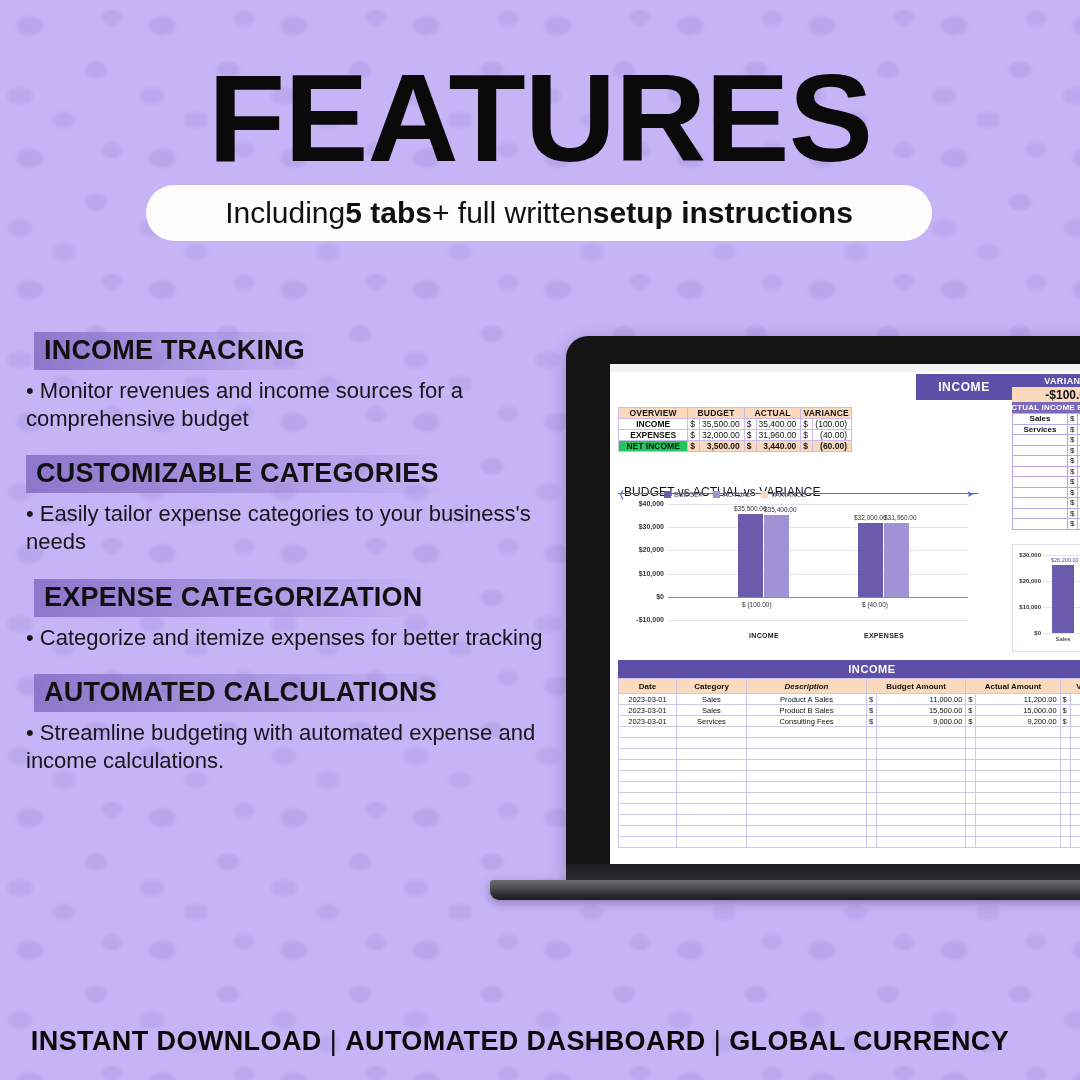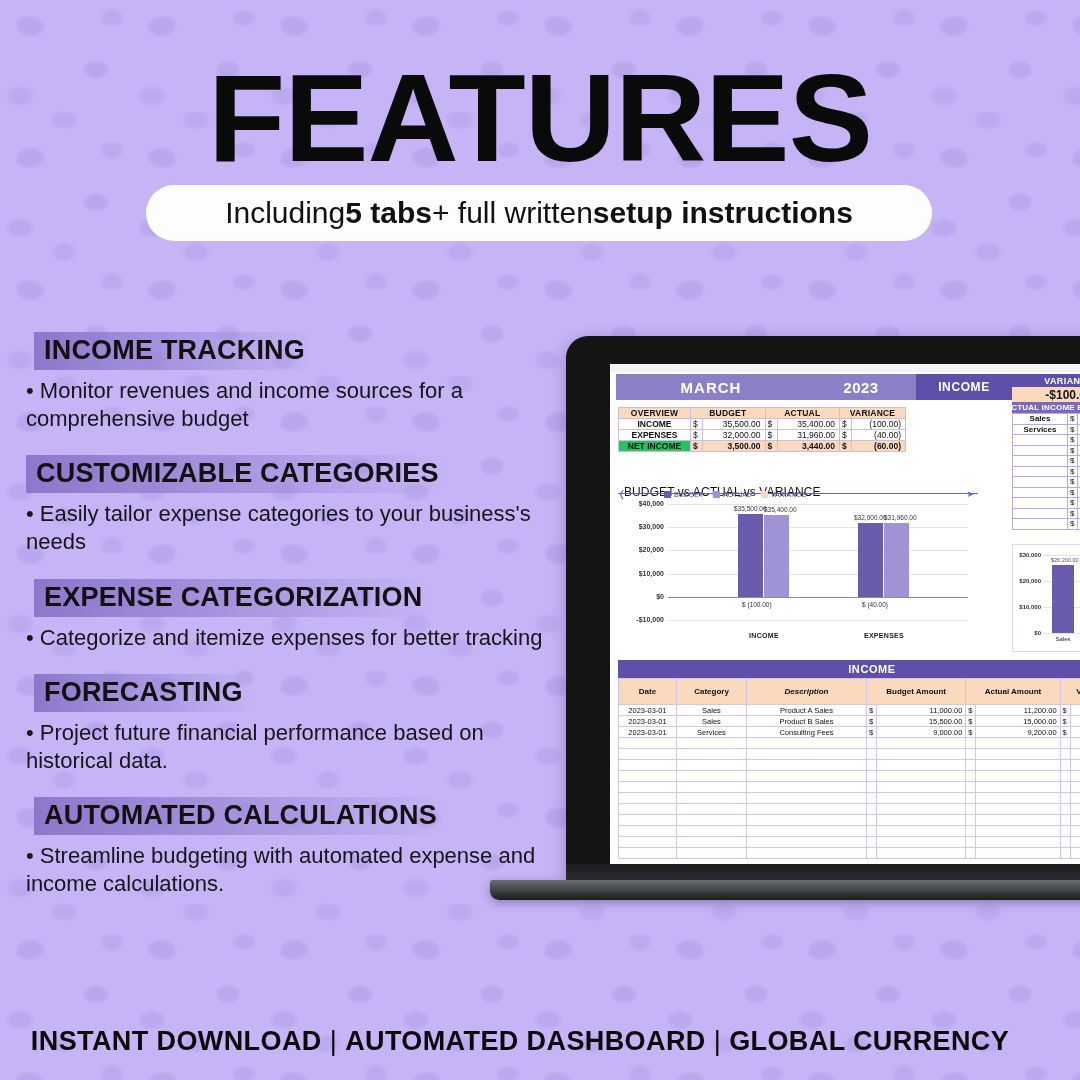--- a/index.html
+++ b/index.html
@@ -146,21 +146,21 @@
     background:#fbd9bd; color:#111; display:flex; align-items:center; justify-content:center;
     font-weight:700; font-size:12px;
   }
   #aib-banner {
     position:absolute; left:402px; top:38px; width:114px; height:11px;
     background:#7a6ab9; color:#fff; display:flex; align-items:center; justify-content:center;
     font-weight:700; font-size:8px; letter-spacing:0.2px; white-space:nowrap; overflow:hidden;
   }
 
   
-  #overview { position:absolute; left:8px; top:43px; width:288px; border-collapse:collapse; }
+  #overview { position:absolute; left:8px; top:43px; width:234px; border-collapse:collapse; }
   #overview td, #overview th {
     border:1px solid #c9bde8; font-size:8.5px; height:11px; padding:0 2px; color:#111;
   }
   #overview thead th { background:#fbd9bd; font-weight:700; text-align:center; letter-spacing:0.2px; }
   #overview td.lbl { background:#fff; font-weight:700; text-align:center; width:72px; }
   #overview tr.total td { background:#fbd9bd; font-weight:700; }
   #overview td.cur { width:12px; text-align:left; }
   #overview td.num { text-align:right; padding-right:4px; }
 
   
@@ -202,21 +202,21 @@
   
   #income-title {
     position:absolute; left:8px; top:296px; width:508px; height:18px;
     background:#5e4fa8; color:#fff; display:flex; align-items:center; justify-content:center;
     font-weight:700; font-size:11px; letter-spacing:0.6px;
   }
   #income-table { position:absolute; left:8px; top:314px; width:508px; border-collapse:collapse; }
   #income-table th, #income-table td {
     border:1px solid #cfc6ea; font-size:7.5px; height:11px; padding:0 2px; color:#111;
   }
-  #income-table thead th { background:#fbd9bd; font-weight:700; text-align:center; height:26px; font-size:8px; }
+  #income-table thead th { background:#fbd9bd; font-weight:700; text-align:center; height:15px; font-size:8px; }
   #income-table td { text-align:center; }
   #income-table td.cur { text-align:left; width:10px; }
   #income-table td.num { text-align:right; padding-right:3px; }
   .col-date { width:58px; } .col-cat { width:70px; } .col-desc { width:120px;font-style:italic; }
 
   
   #ss-clip { position:absolute; left:0; top:0; width:516px; height:500px; overflow:hidden; }
 </style>
 </head>
 <body>
@@ -238,48 +238,40 @@
     <div class="feat-body">• Monitor revenues and income sources for a comprehensive budget</div>
   </div>
   <div class="feature f0">
     <div class="feat-head">CUSTOMIZABLE CATEGORIES</div>
     <div class="feat-body">• Easily tailor expense categories to your business's needs</div>
   </div>
   <div class="feature f2">
     <div class="feat-head" style="margin-left:8px;">EXPENSE CATEGORIZATION</div>
     <div class="feat-body">• Categorize and itemize expenses for better tracking</div>
   </div>
-  <div class="feature f3">
-    <div class="feat-head" style="margin-left:8px;">FORECASTING</div>
-    <div class="feat-body">• Project future financial performance based on historical data.</div>
-  </div>
   <div class="feature f4">
     <div class="feat-head" style="margin-left:8px;">AUTOMATED CALCULATIONS</div>
     <div class="feat-body">• Streamline budgeting with automated expense and income calculations.</div>
   </div>
 </div>
 
 <div id="footer">
   <span>INSTANT DOWNLOAD</span><span class="sep">|</span><span>AUTOMATED DASHBOARD</span><span class="sep">|</span><span>GLOBAL CURRENCY</span>
 </div>
 
 <div id="laptop">
   <div id="laptop-bezel"></div>
   <div id="laptop-hinge"></div>
   <div id="laptop-base"></div>
 
   <div id="laptop-screen">
     <div id="ss-clip">
       <div id="ss-root">
         <div id="ss-topstrip"></div>
 
-        <div id="month-banner">
-          <div id="month-label">MARCH</div>
-          <div id="year-label">2023</div>
-        </div>
         <div id="income-banner">INCOME</div>
         <div id="variance-banner">VARIANCE</div>
         <div id="variance-value">-$100.00</div>
         <div id="aib-banner">ACTUAL INCOME BREAKDOWN</div>
 
         <table id="overview">
           <thead>
             <tr>
               <th>OVERVIEW</th>
               <th colspan="2">BUDGET</th>

